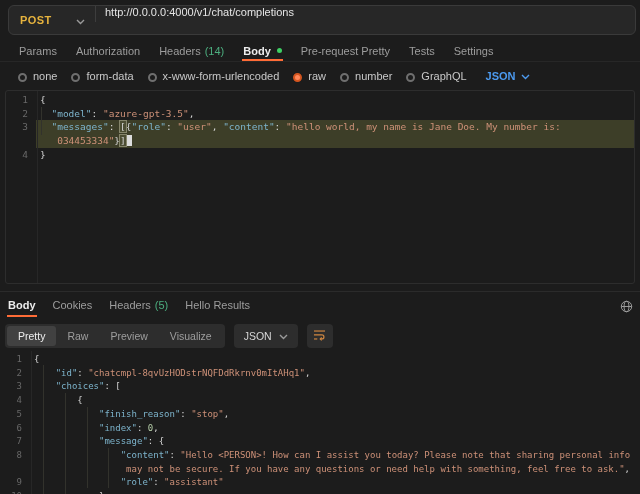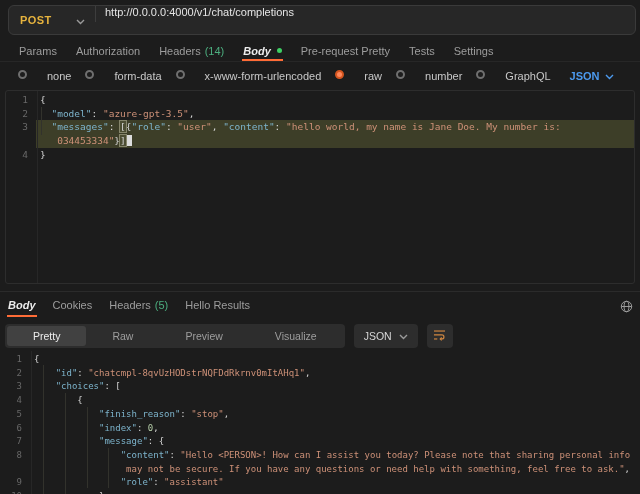--- a/index.html
+++ b/index.html
@@ -19,26 +19,26 @@
     padding:0 10px 0 11px; cursor:pointer;
   }
   .method-label { font-size:11px; font-weight:bold; letter-spacing:.4px; color:#e6b33e; }
   .vline { width:1px; height:16px; background:#3d3d3d; }
   .url-text { margin-left:9px; font-size:11px; color:#e5e5e5; white-space:nowrap; }
   
   .tabs { position:absolute; display:flex; align-items:stretch; font-size:11px; color:#9d9d9d; }
   .req-tabs { top:40px; left:0; right:0; height:22px; padding-left:18px; gap:17px; border-bottom:1px solid #272727; }
   .resp-tabs { top:291px; left:0; right:0; height:26px; padding-left:7px; gap:15px; border-top:1px solid #2b2b2b; }
   .tab { display:flex; align-items:center; gap:4px; cursor:pointer; padding:0 1px; }
-  .tab.active { color:#ededed; box-shadow:inset 0 -2px 0 #ff6c37; font-weight:bold;font-style:italic; }
+  .tab.active { color:#ededed; box-shadow:inset 0 -2px 0 #ff6c37; font-weight:bold; }
   .tab .count { color:#4cae7f; }
   .tab .dot { width:5px; height:5px; border-radius:50%; background:#3ecf64; margin-left:2px; }
   
   .modes-row { position:absolute; top:63px; left:0; right:0; height:26px; display:flex; align-items:center; padding-left:18px; gap:14px; font-size:11px; color:#c8c8c8; }
-  .mode { display:flex; align-items:flex-start; gap:20px; cursor:pointer; }
+  .mode { display:flex; align-items:flex-end; gap:6px; cursor:pointer; }
   .radio { width:9px; height:9px; border-radius:50%; border:2.5px solid #6f6f6f; background:transparent; }
   .mode.sel .radio { border-color:#d4551f; background:#ff875a; }
   .format-select { display:flex; align-items:center; gap:5px; margin-left:5px; color:#4c9aef; font-weight:bold; cursor:pointer; }
   
   .editor { position:absolute; overflow:hidden; font-family:"DejaVu Sans Mono", monospace; cursor:text; }
   .req-editor { left:5px; top:90px; width:630px; height:194px; border:1px solid #2d2d2d; border-radius:3px; padding-top:2px; font-size:9.5px; line-height:13.7px; }
   .resp-editor { left:0; top:351px; width:644px; height:143px; padding-top:2px; font-size:9px; line-height:13.7px; }
   .gutter-line { position:absolute; left:31px; top:0; bottom:0; width:1px; background:#272727; }
   .guide { position:absolute; width:1px; background:#32322c; }
   .cl { display:flex; align-items:flex-start; }
@@ -47,21 +47,21 @@
   .cl.sel .code { background:#3d3e28; }
   .tk-k { color:#7db4cc; }
   .tk-s { color:#ce9178; }
   .tk-p { color:#d6d6d6; }
   .tk-n { color:#b5cea8; }
   .tk-b { color:#d6d6d6; outline:1px solid #85856b; background:rgba(215,215,160,.10); }
   .cursor { display:inline-block; width:5px; height:11px; background:#dcdcdc; margin-left:1px; vertical-align:-2px; }
   
   .resp-toolbar { position:absolute; left:5px; top:322px; height:27px; display:flex; align-items:center; gap:9px; }
   .views { display:flex; align-items:center; background:#2d2d2d; border-radius:4px; padding:2px; height:24px; }
-  .view { padding:0 26px; line-height:20px; font-size:10.5px; color:#9e9e9e; border-radius:3px; cursor:pointer; }
+  .view { padding:0 11px; line-height:20px; font-size:10.5px; color:#9e9e9e; border-radius:3px; cursor:pointer; }
   .view.active { background:#414141; color:#ededed; }
   .format-pill { background:#2d2d2d; border-radius:4px; height:24px; padding:0 10px; display:flex; align-items:center; gap:7px; color:#d8d8d8; font-size:10.5px; cursor:pointer; }
   .icon-btn { background:#2d2d2d; border-radius:4px; width:26px; height:24px; display:flex; align-items:center; justify-content:center; cursor:pointer; }
   .globe-btn { position:absolute; left:618px; top:298px; width:16px; height:16px; display:flex; align-items:center; justify-content:center; cursor:pointer; }
 </style>
 </head>
 <body>
 
 <div class="app">
 

